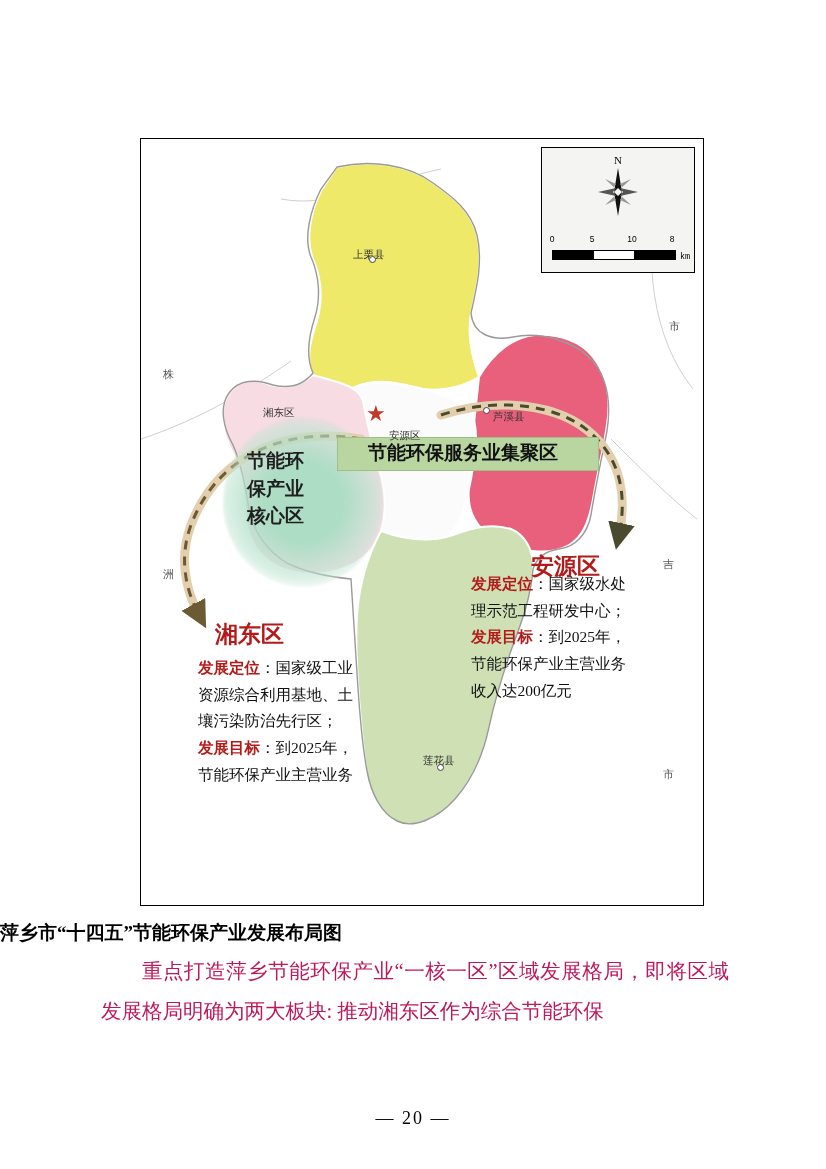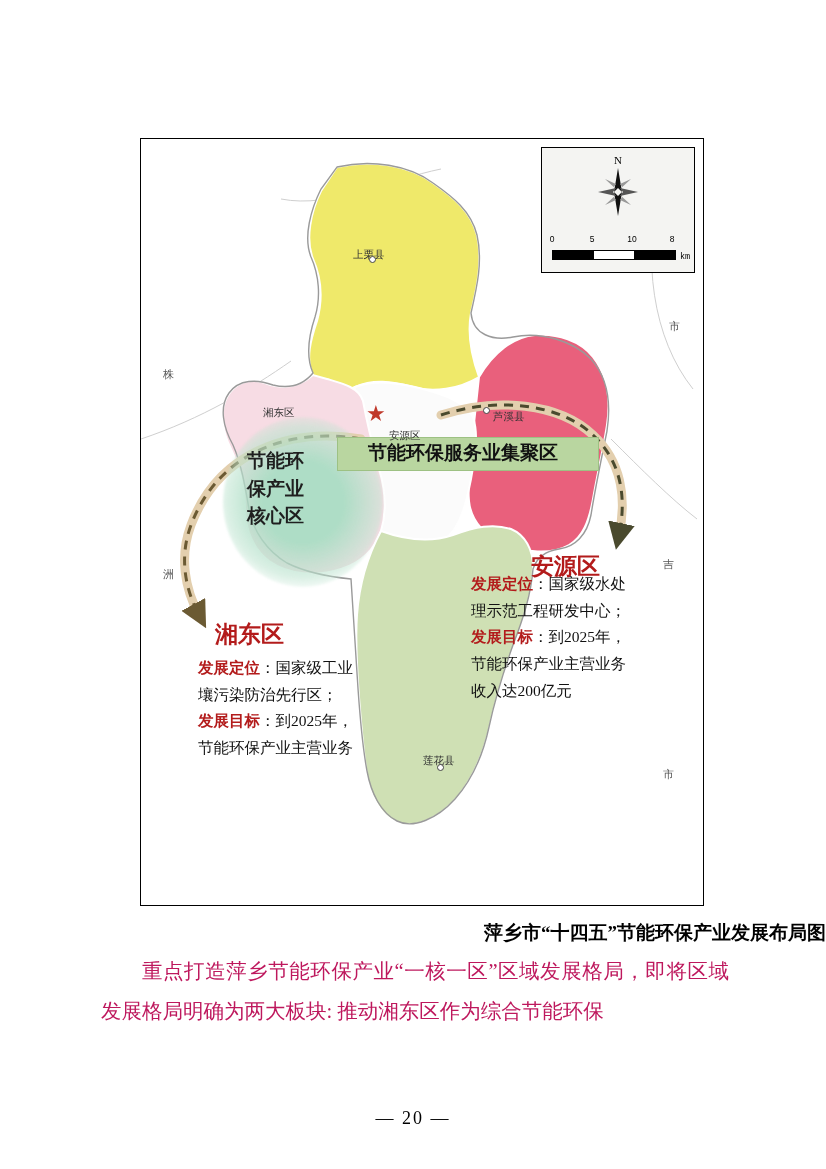--- a/index.html
+++ b/index.html
@@ -211,21 +211,21 @@
     font-weight: bold;
   }
   .region-block div { white-space: nowrap; }
 
   
   .caption {
     position: absolute;
     left: 0;
     top: 920px;
     width: 826px;
-    text-align: right;
+    text-align: left;
     font-size: 19px;
     font-weight: bold;
     font-family: "Liberation Serif", "DejaVu Serif", serif;
     color: #000;
   }
 
   
   .body-par {
     position: absolute;
     left: 101px;
@@ -383,20 +383,21 @@
         <i></i>
           <i></i>
           <i></i>
       </div>
       <div class="scale-unit">km</div>
     </div>
 
     <div class="region-title" style="left:74px; top:480px;">湘东区</div>
     <div class="region-block" style="left:14px; top:516px;margin-left:43px;">
       <div><span class="k">发展定位</span><span>：国家级工业</span></div>
+      <div>资源综合利用基地、土</div>
       <div>壤污染防治先行区；</div>
       <div><span class="k">发展目标</span><span>：到2025年，</span></div>
       <div>节能环保产业主营业务</div>
     </div>
 
     <div class="region-title" style="left:390px; top:412px;">安源区</div>
     <div class="region-block" style="left:330px; top:432px;">
       <div><span class="k">发展定位</span><span>：国家级水处</span></div>
       <div>理示范工程研发中心；</div>
       <div><span class="k">发展目标</span><span>：到2025年，</span></div>

